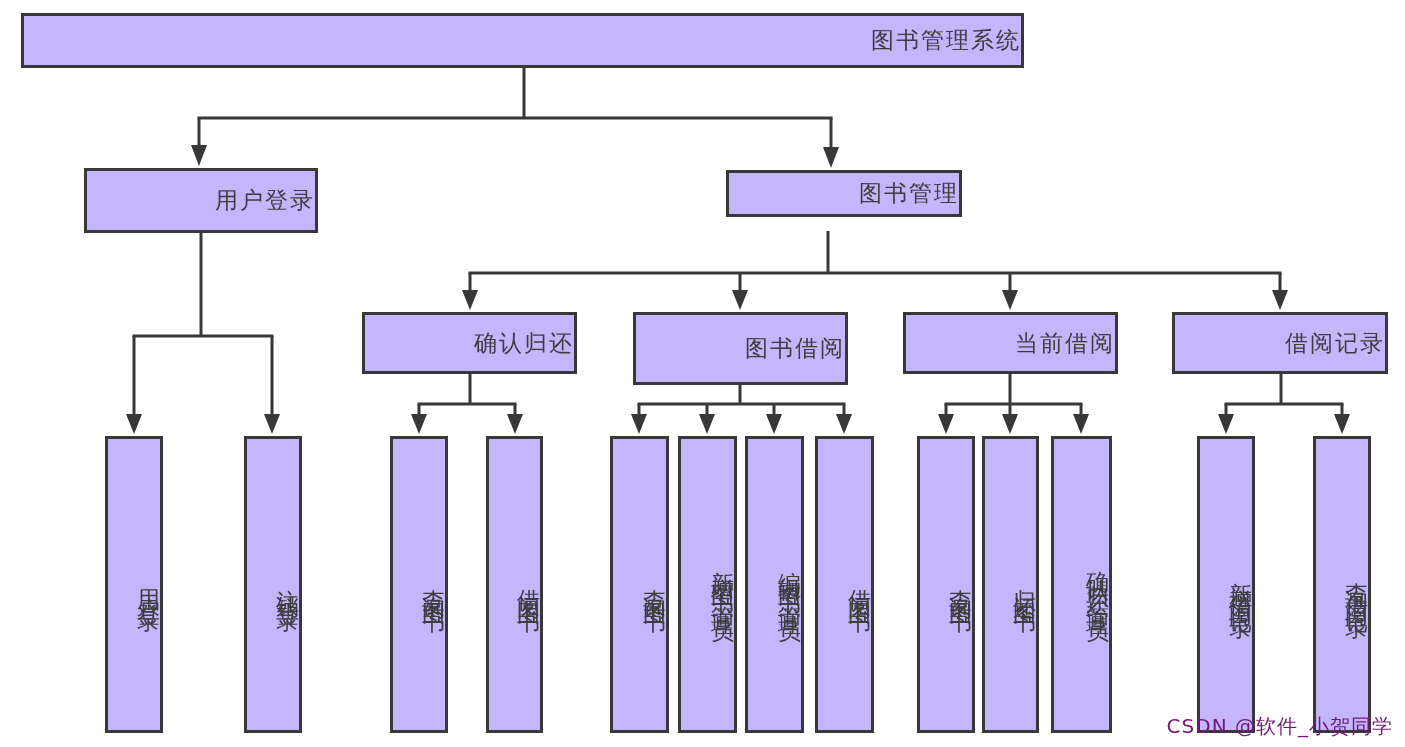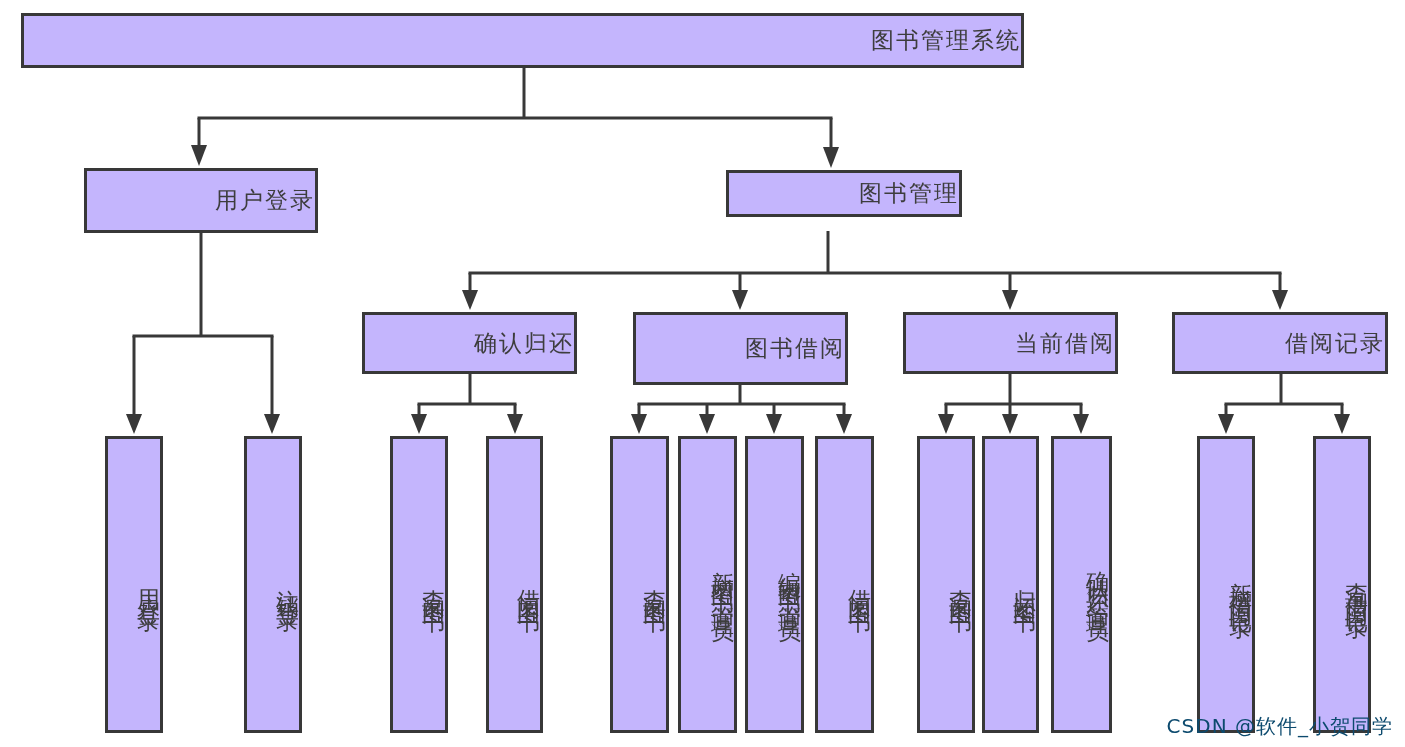--- a/index.html
+++ b/index.html
@@ -34,21 +34,21 @@
     text-orientation: mixed;
     letter-spacing: 7px;
     line-height: 1;
   }
   .watermark {
     position: absolute;
     right: 12px;
     bottom: 7px;
     font-size: 20px;
     letter-spacing: 1px;
-    color: #0c4a6e;
+    color: #701a75;
     white-space: nowrap;
   }
 </style>
 </head>
 <body>
 
 <div class="stage">
 
   <svg class="connectors" viewBox="0 0 1405 747" xmlns="http://www.w3.org/2000/svg">
     <g stroke="#383838" stroke-width="3" fill="none">

